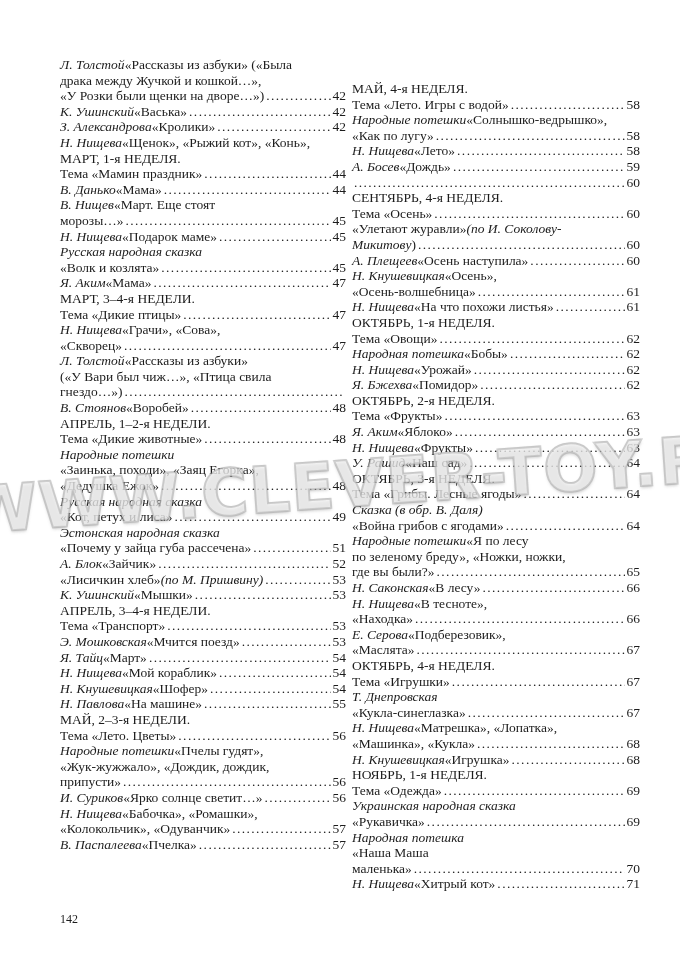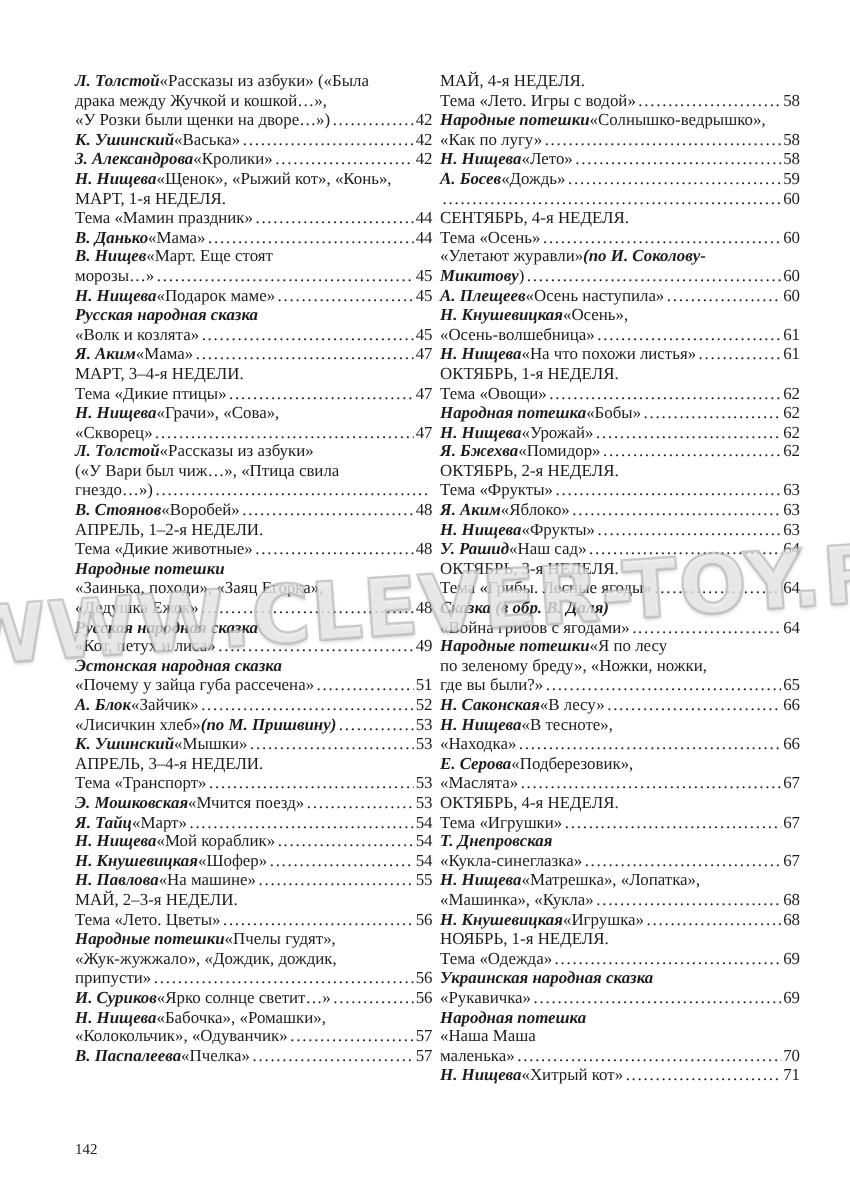--- a/index.html
+++ b/index.html
@@ -4,24 +4,24 @@
 <style>
   html,body { margin:0; padding:0; }
   #page {
     position:relative; width:680px; height:960px;
     background:#ffffff; overflow:hidden;
     font-family:"Liberation Serif","DejaVu Serif",serif;
     color:#1c1c1c; font-size:13.5px;
   }
   .col { position:absolute; top:57px; }
   #col-left  { left:60px;  width:286px; }
-  #col-right { left:352px; width:288px; }
+  #col-right { left:352px; width:288px;margin-top:24px; }
   .row { display:flex; align-items:baseline; line-height:15.6px; height:15.6px; white-space:nowrap; }
   .seg-r { font-style:normal; }
-  .seg-i { font-style:italic;font-weight:bold; }
+  .seg-i { font-style:italic; }
   .seg-b { font-weight:bold; }
   .dots { flex:1 1 auto; overflow:hidden; white-space:nowrap; margin:0 2px; min-width:8px; }
   .dots::after {
     content:"..........................................................................................................";
     letter-spacing:1.4px;
   }
   .pg { flex:0 0 auto; text-align:right; }
   #watermark {
     position:absolute; top:447px; left:-34px; width:780px;
     font-family:"DejaVu Sans","Liberation Sans",sans-serif;

